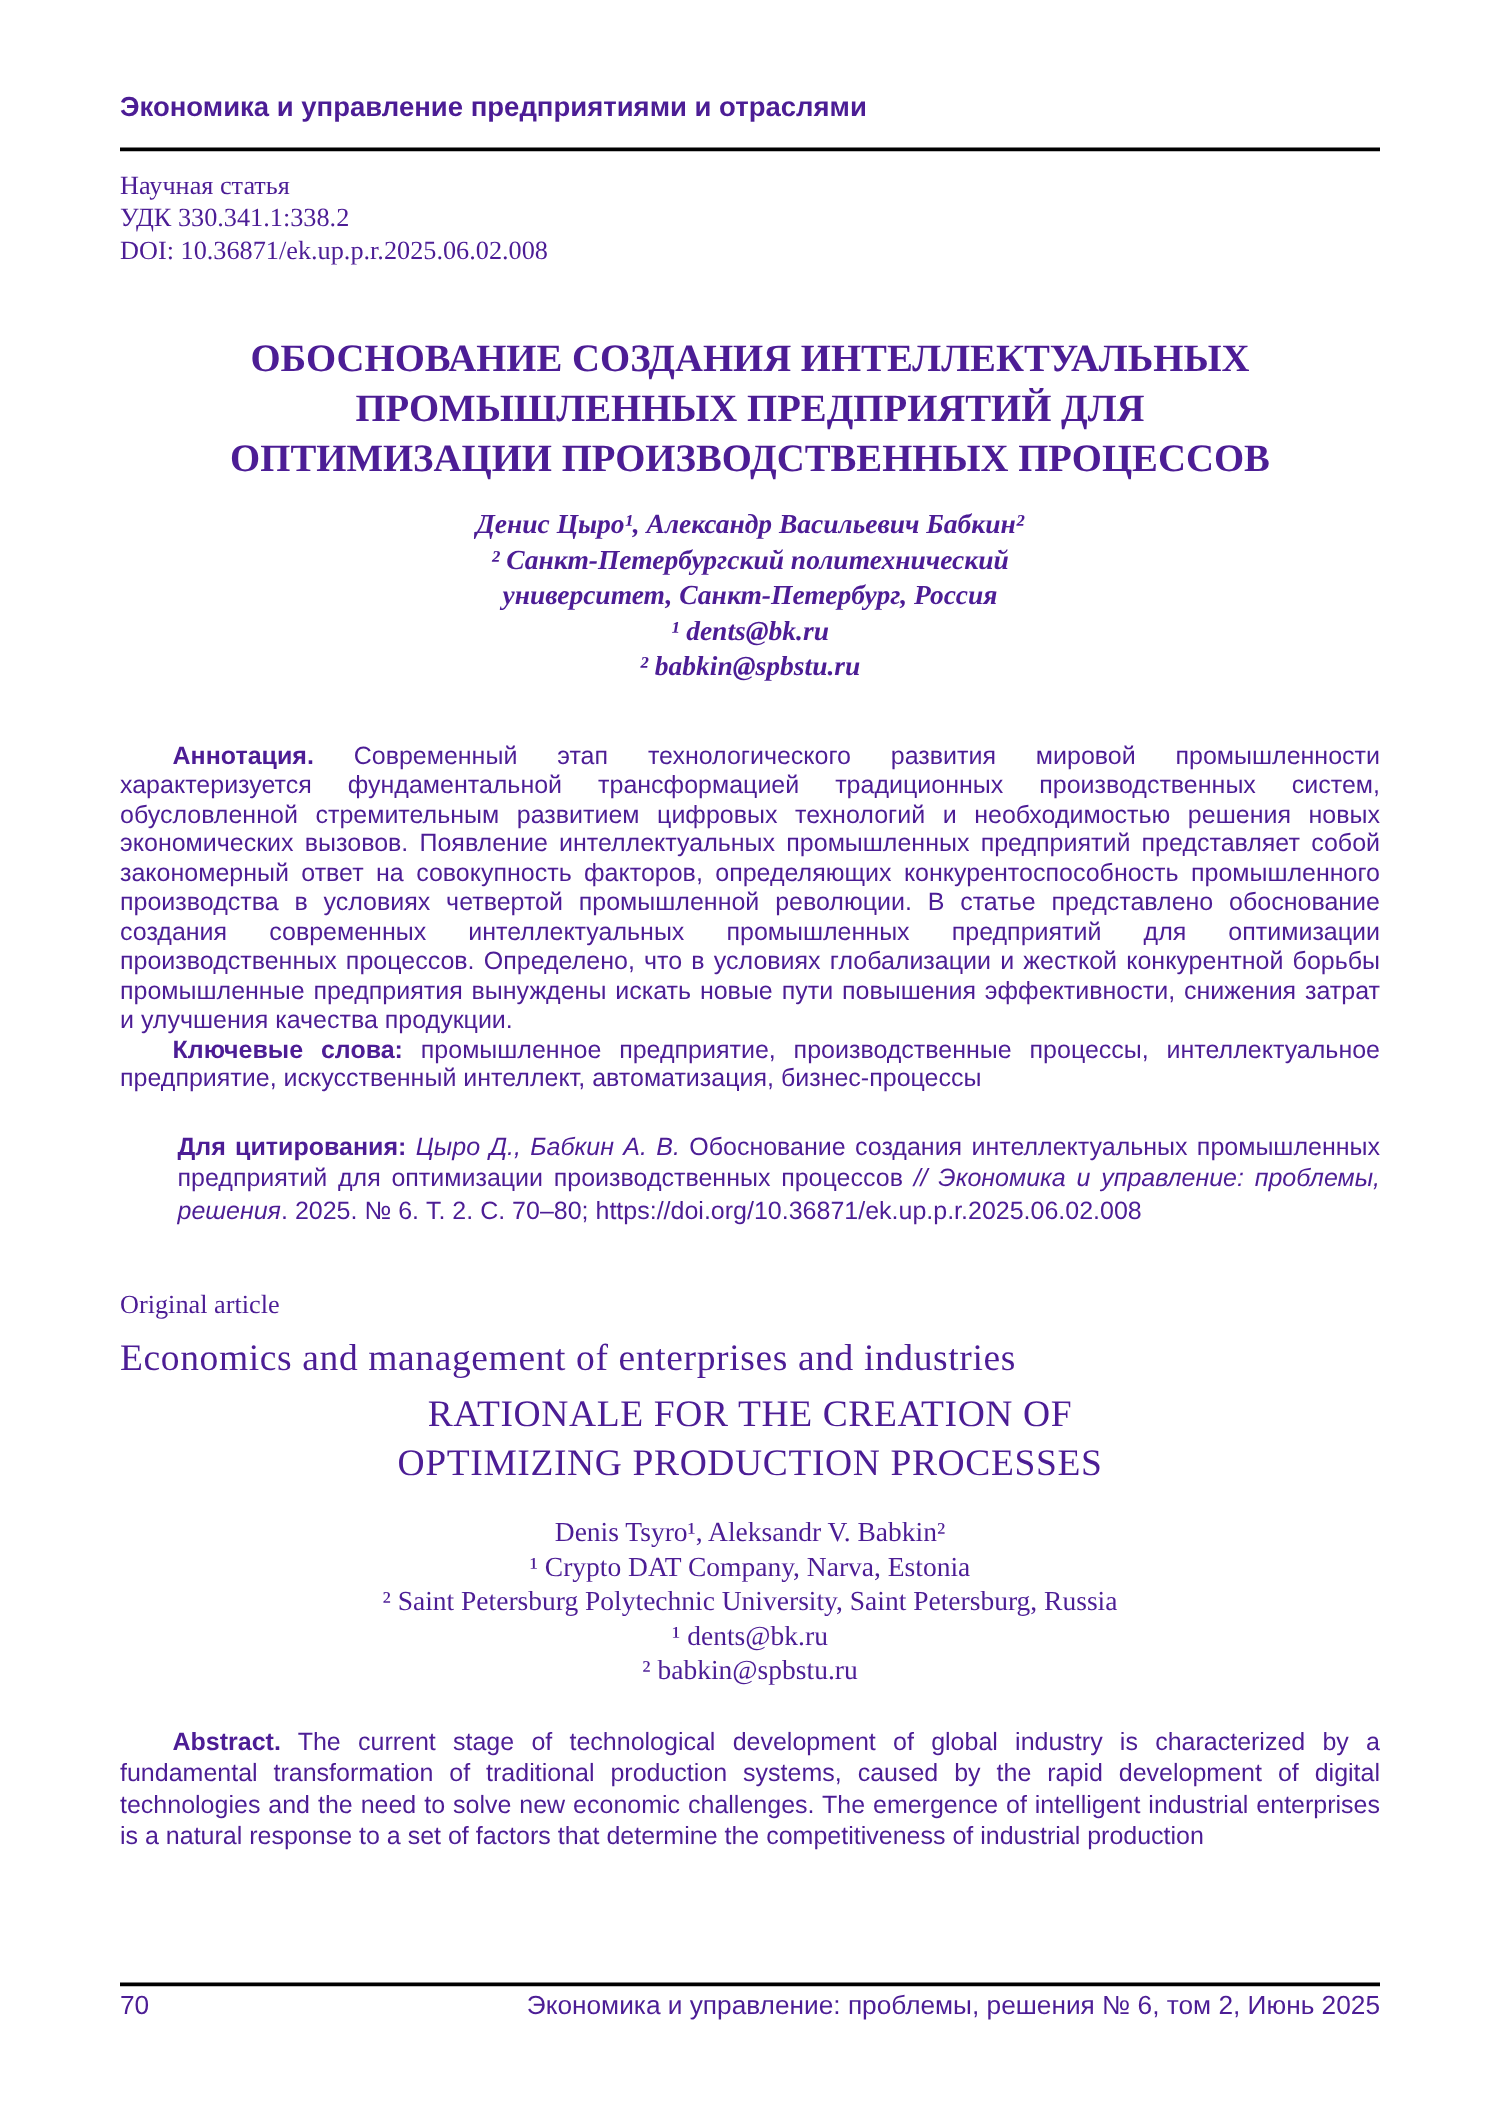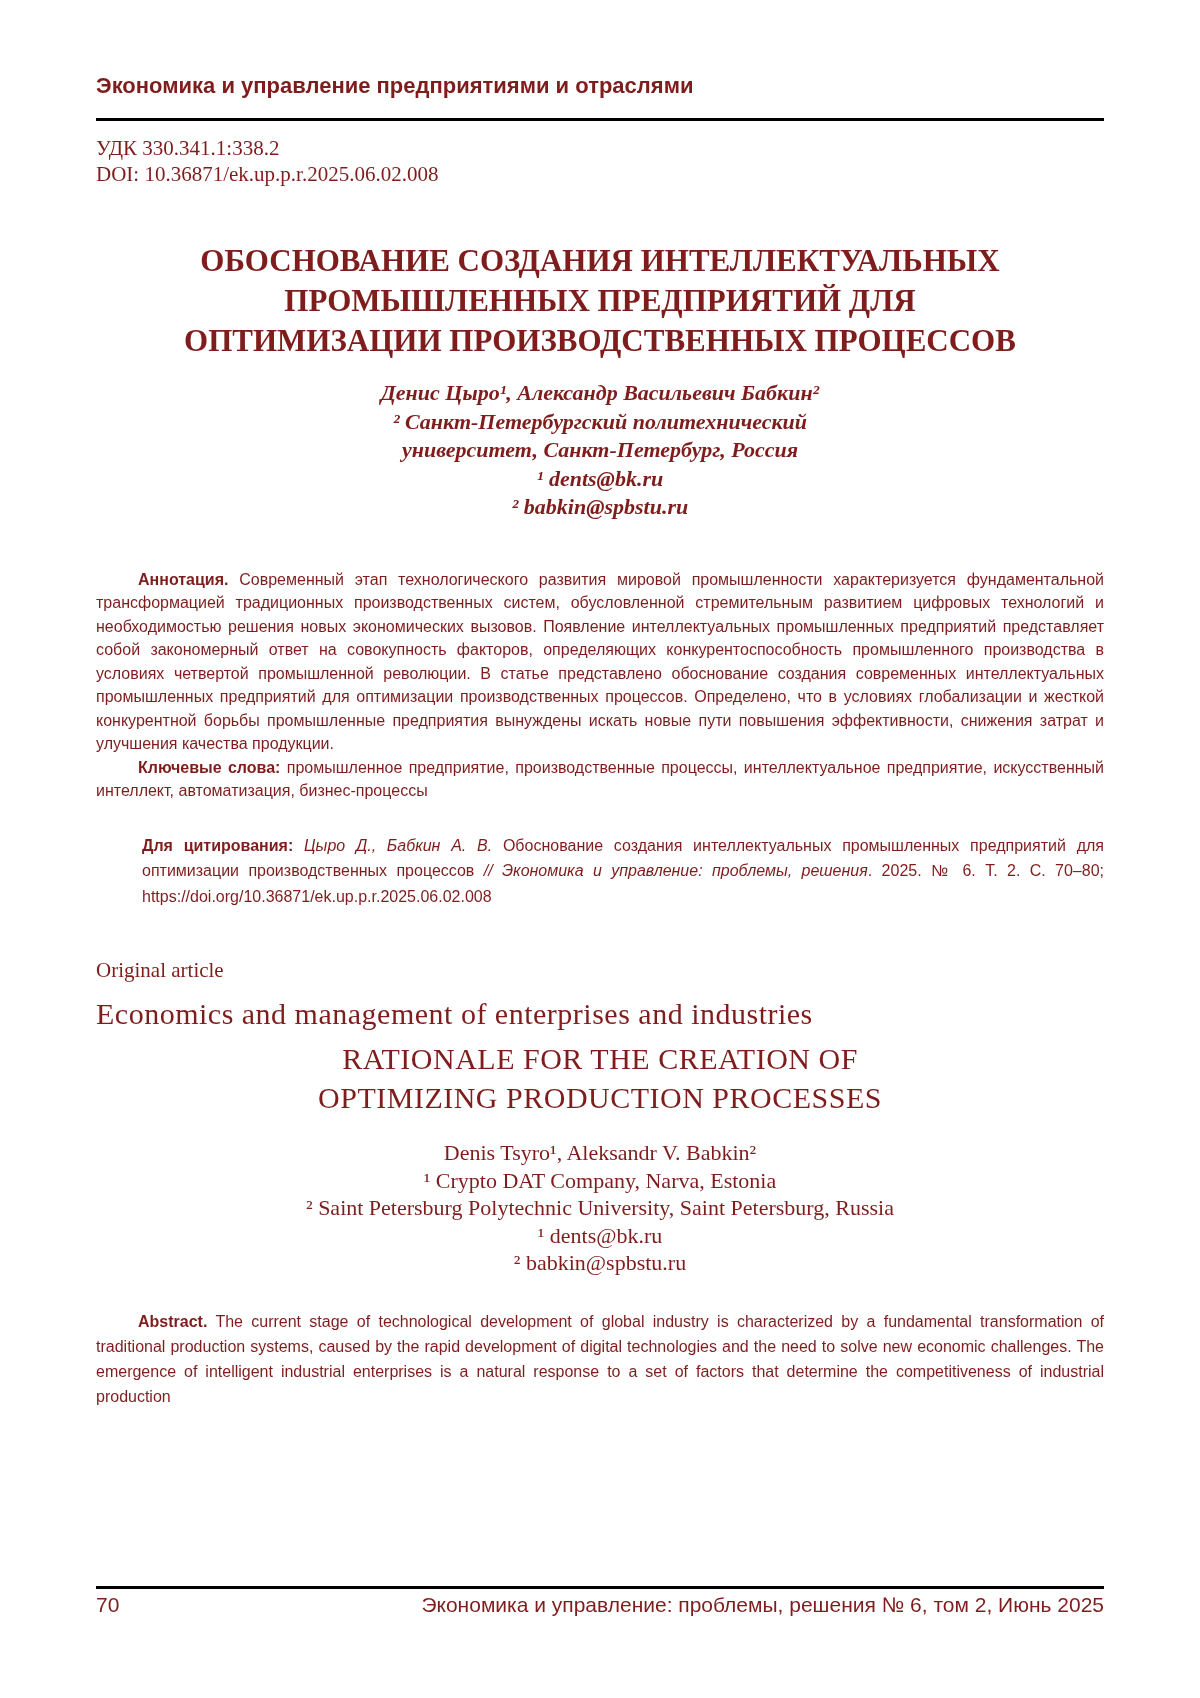--- a/index.html
+++ b/index.html
@@ -2,21 +2,21 @@
 <html><head>
 <meta charset="utf-8">
 <style>
   html, body { margin: 0; padding: 0; background: #ffffff; }
   .page {
     position: relative;
     width: 1200px;
     height: 1698px;
     margin: 0 auto;
     background: #ffffff;
-    color: #7f1d1d;
+    color: #4c1d95;
     box-sizing: border-box;
     padding: 74px 96px 80px 96px;
     display: flex;
     flex-direction: column;
     overflow: hidden;
     font-family: "Liberation Sans", sans-serif;
   }
   .running-head {
     font-family: "Liberation Sans", sans-serif;
     font-weight: bold;
@@ -47,21 +47,21 @@
     text-align: center;
     font-family: "Liberation Serif", serif;
     font-weight: bold;
     font-style: italic;
     font-size: 22px;
     line-height: 28.5px;
   }
   .body-para {
     margin: 0;
     font-family: "Liberation Sans", sans-serif;
-    font-size: 16px;
+    font-size: 20px;
     line-height: 23.5px;
     text-align: justify;
   }
   .para-indent { text-indent: 42px; }
   .abstract-ru { margin-top: 46px; }
   .citation {
     margin-top: 30px;
     margin-left: 46px;
     line-height: 25.5px;
   }
@@ -115,20 +115,21 @@
 </style>
 </head>
 <body>
 
 <div class="page">
 
   <div class="running-head">Экономика и управление предприятиями и отраслями</div>
   <hr class="head-rule">
 
   <div class="meta">
+    <div>Научная статья</div>
     <div>УДК 330.341.1:338.2</div>
     <div>DOI: 10.36871/ek.up.p.r.2025.06.02.008</div>
   </div>
 
   <div class="ru-title">
     <div>ОБОСНОВАНИЕ СОЗДАНИЯ ИНТЕЛЛЕКТУАЛЬНЫХ</div>
     <div>ПРОМЫШЛЕННЫХ ПРЕДПРИЯТИЙ ДЛЯ</div>
     <div>ОПТИМИЗАЦИИ ПРОИЗВОДСТВЕННЫХ ПРОЦЕССОВ</div>
   </div>
 

